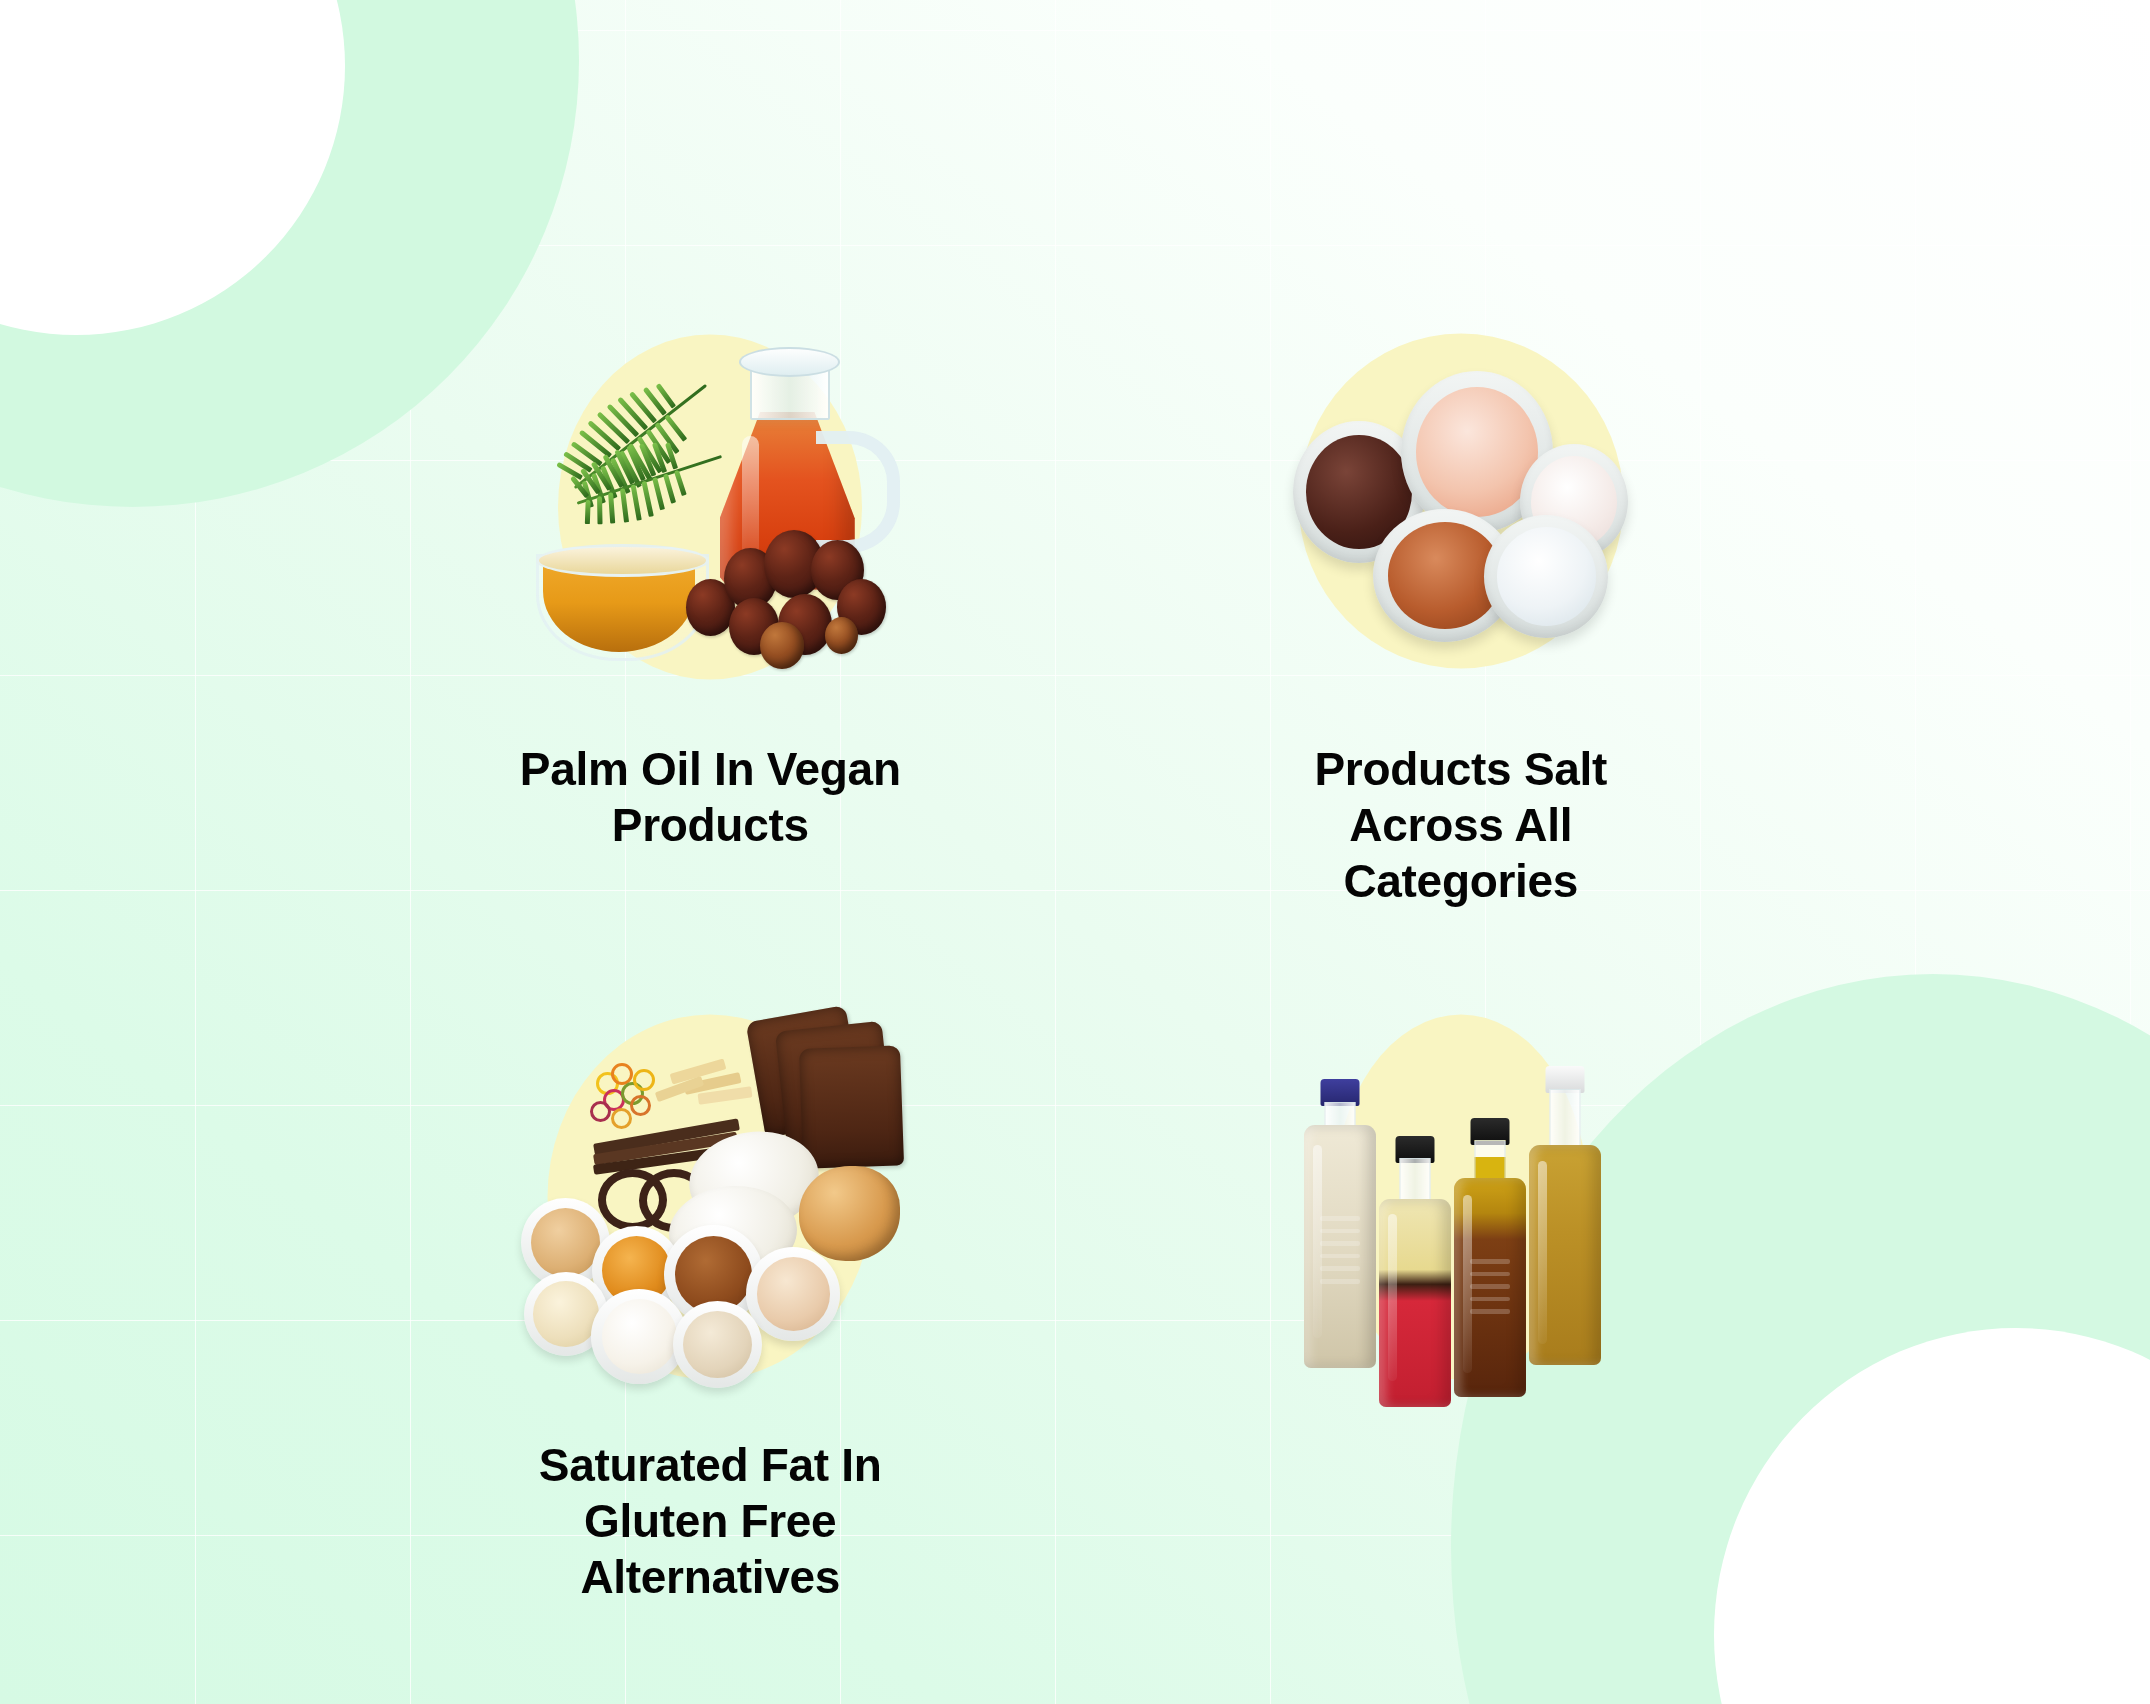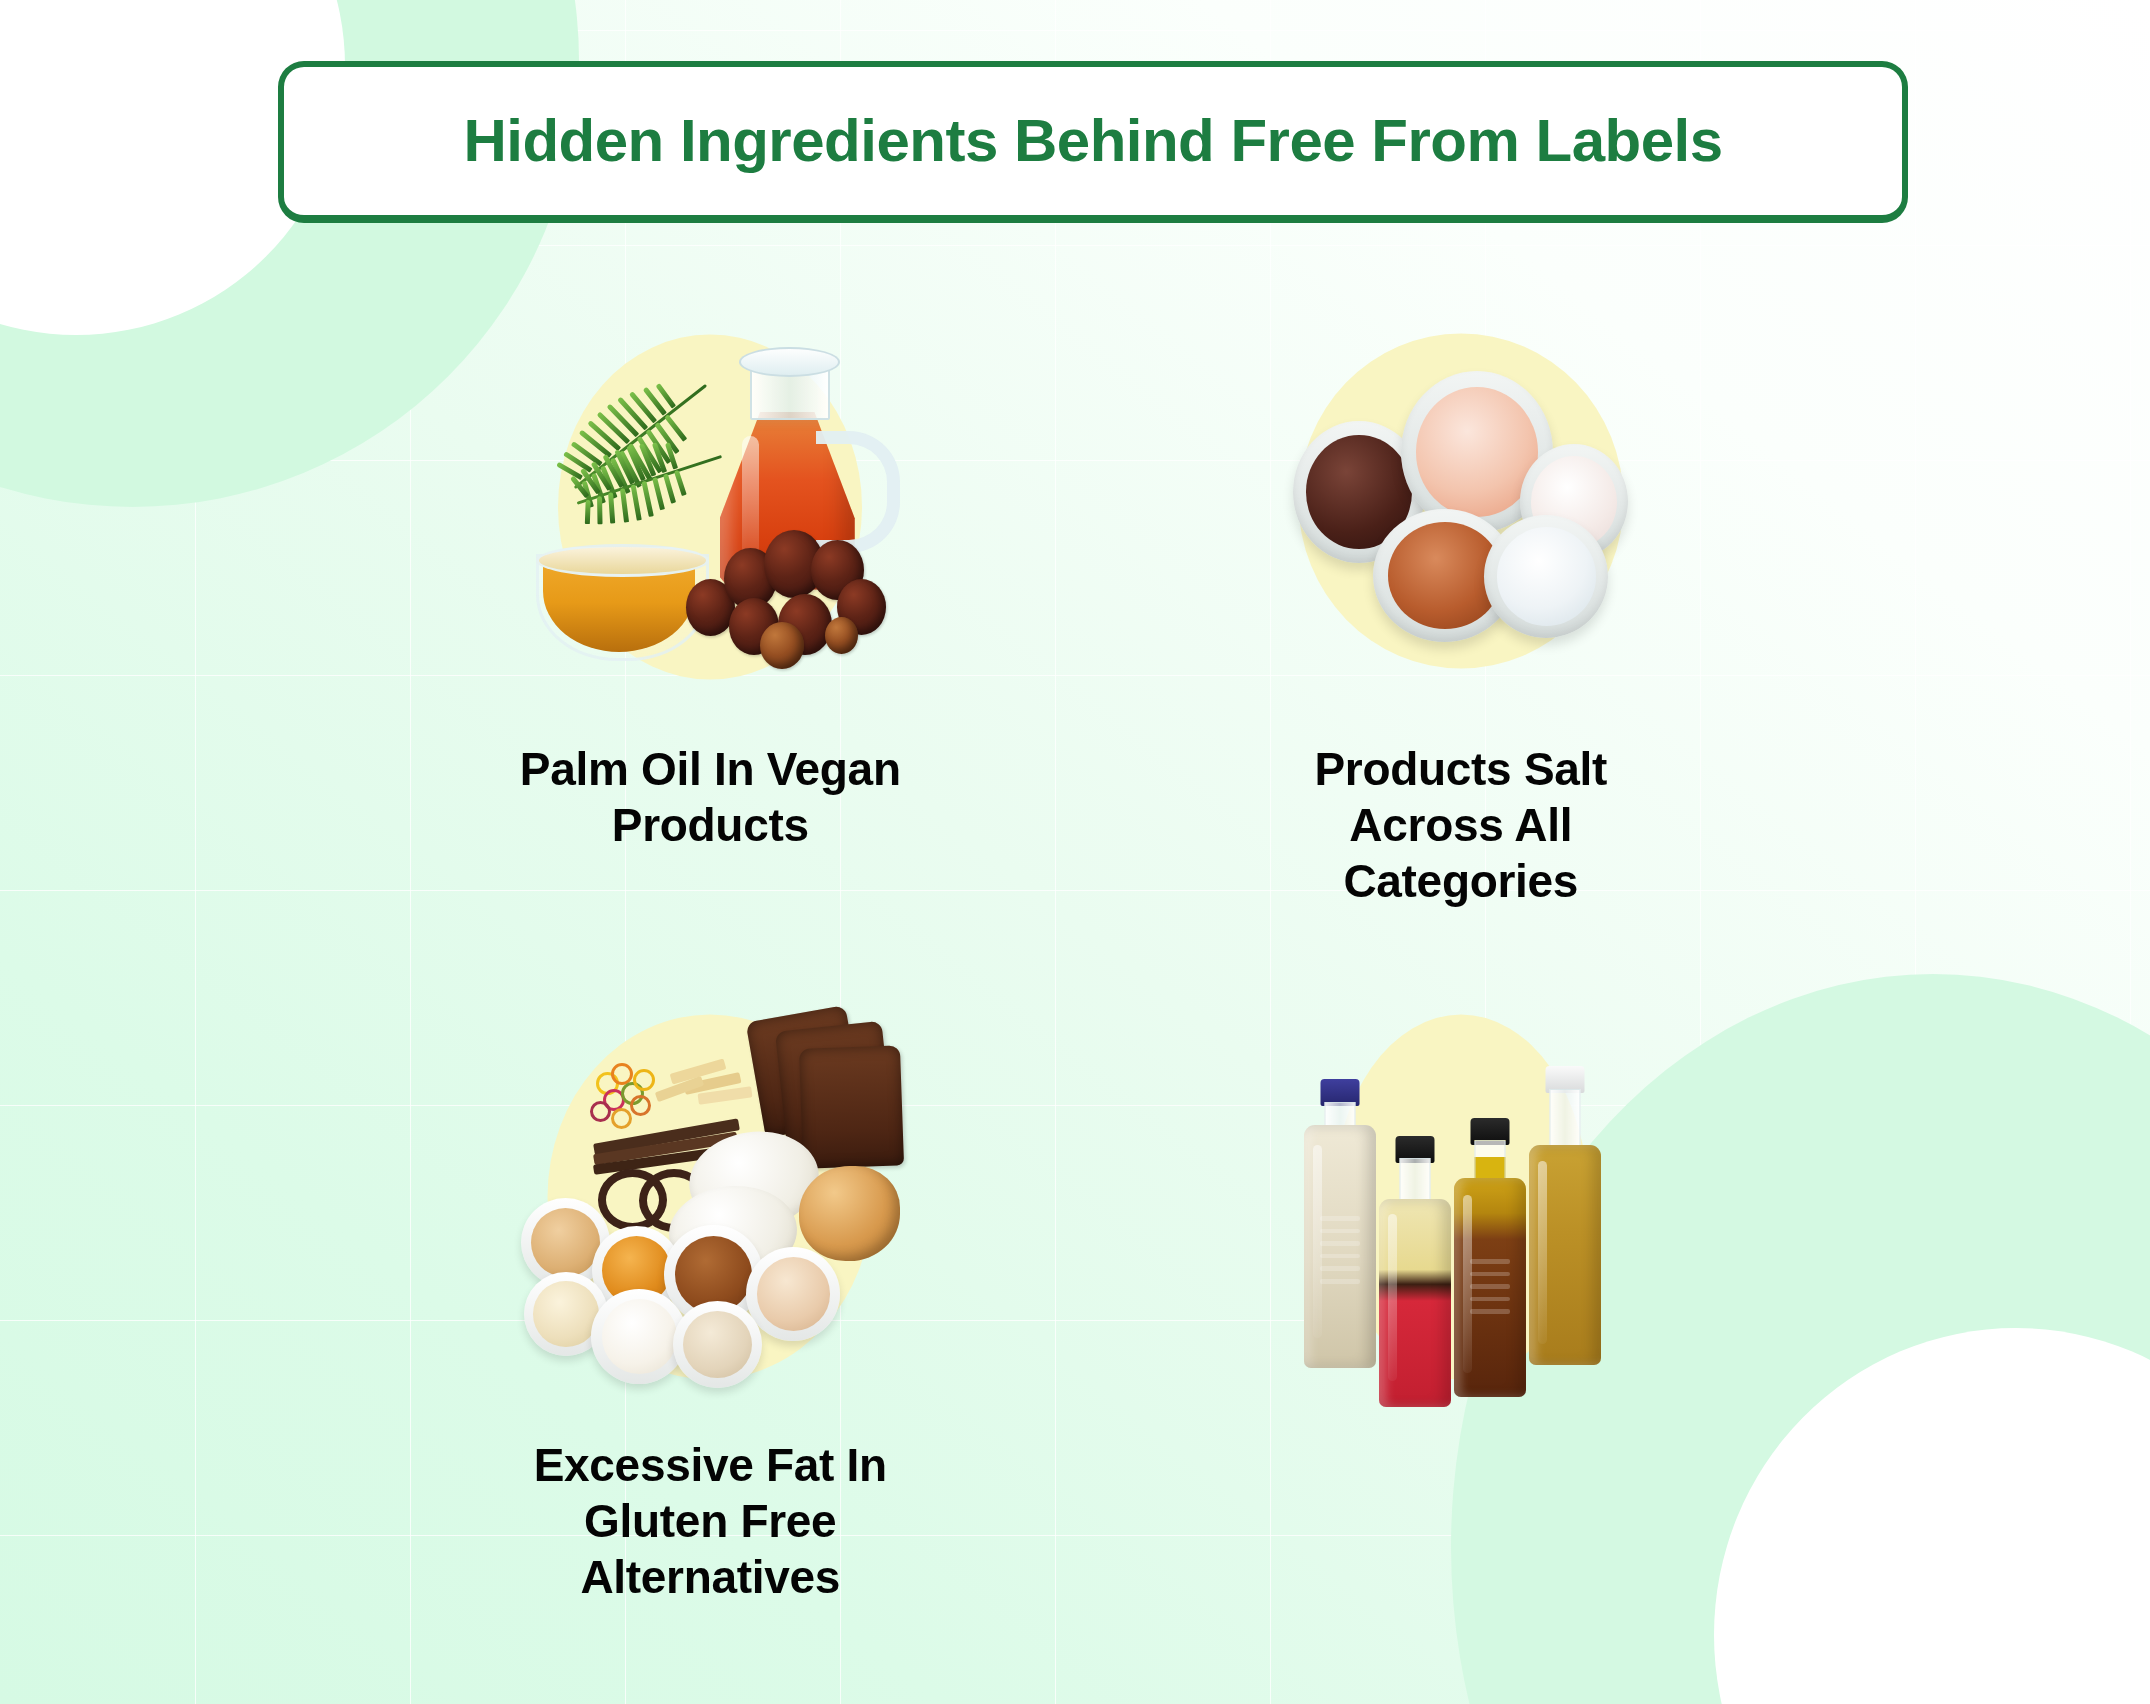--- a/index.html
+++ b/index.html
@@ -258,25 +258,20 @@
 <div class="stage">
 
   <div class="bg-gradient"></div>
   <div class="bg-grid"></div>
 
   <div class="blob blob-tl"></div>
   <div class="blob hole-tl"></div>
   <div class="blob blob-br"></div>
   <div class="blob hole-br"></div>
 
-  <div class="title-wrap">
-    <div class="title-box">
-      <div class="title-text">Hidden Ingredients Behind Free From Labels</div>
-    </div>
-  </div>
 
   <div class="cards">
 
     <div class="card c1">
       <div class="art-area">
         <div class="yellow-oval"></div>
         <div class="art palm">
 
           <div class="frond" style="left:5px;top:36px;width:167px;height:5px;transform:rotate(-38deg);">
             <div class="stem"></div>
@@ -430,21 +425,21 @@
               <div class="gf semolina"></div>
             </div>
           <div class="gbowl" style="left:74px;top:280px;width:96px;height:95px;">
               <div class="gf rice"></div>
             </div>
           <div class="gbowl" style="left:156px;top:292px;width:89px;height:87px;">
               <div class="gf beans"></div>
             </div>
         </div>
       </div>
-      <div class="card-label">Excessive Fat In Gluten Free Alternatives</div>
+      <div class="card-label">Saturated Fat In Gluten Free Alternatives</div>
     </div>
 
     <div class="card c4">
       <div class="art-area">
         <div class="yellow-oval"></div>
         <div class="art bottles">
 
           <div class="btl" style="height:325px;">
             <div class="cap" style="background:linear-gradient(to bottom,#3f3f9e,#26266e);top:30px;"></div>
             <div class="neck" style="top:53px;height:28px;"></div>

